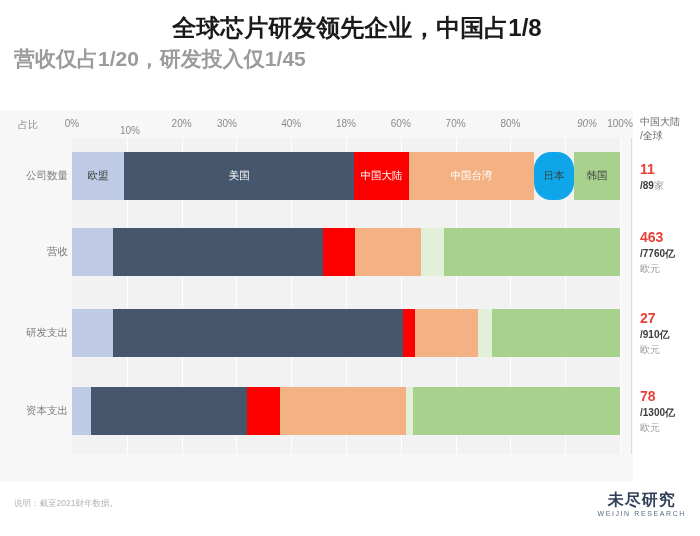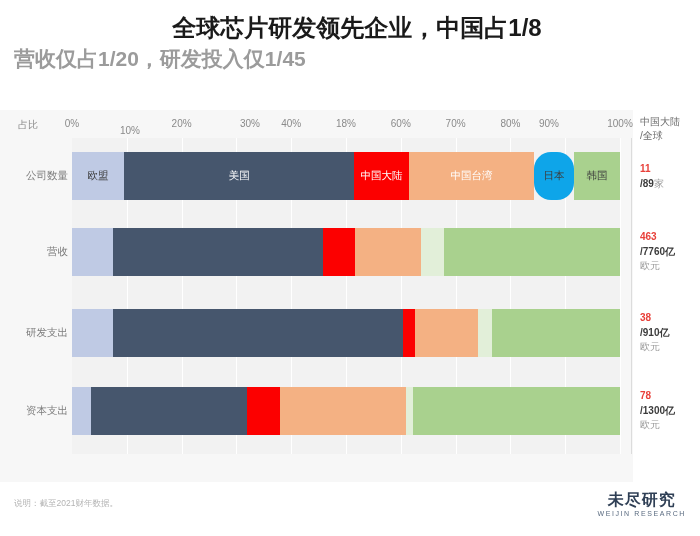--- a/index.html
+++ b/index.html
@@ -73,21 +73,21 @@
     overflow:hidden;
   }
   .seg-label {
     font-size:10.5px; white-space:nowrap; font-weight:normal;
   }
   .row-value {
     position:absolute; left:640px; top:50%;
     transform:translateY(-50%);
     font-size:10px; line-height:1.45; white-space:nowrap;
   }
-  .rv-num { color:#e8403a; font-weight:bold; font-size:10px; }
+  .rv-num { color:#e8403a; font-weight:bold; font-size:14px; }
   .rv-den { color:#3c3c3c; font-weight:bold; }
   .rv-unit { color:#9a9a9a; font-weight:normal; }
 
   
   #footer {
     position:absolute; left:14px; top:497px;
     font-size:8.5px; color:#b4b4b4; line-height:1.55;
     white-space:nowrap;
   }
   #logo {
@@ -122,33 +122,33 @@
     <div>/全球</div>
   </div>
   <div id="right-divider"></div>
 
   <div id="ticks-and-grid">
       <div class="axis-tick-label" style="left: 72px;">0%</div>
       <div class="axis-tick-label" style="left: 130px; margin-top: 7px;">10%</div>
       <div class="gridline" style="left: 126.8px;"></div>
       <div class="axis-tick-label" style="left: 181.6px;">20%</div>
       <div class="gridline" style="left: 181.6px;"></div>
-      <div class="axis-tick-label" style="left: 250px; text-align: right;">30%</div>
+      <div class="axis-tick-label" style="left: 227px; text-align: right;">30%</div>
       <div class="gridline" style="left: 236.4px;"></div>
       <div class="axis-tick-label" style="left: 291.2px;">40%</div>
       <div class="gridline" style="left: 291.2px;"></div>
       <div class="axis-tick-label" style="left: 346px;">18%</div>
       <div class="gridline" style="left: 346px;"></div>
       <div class="axis-tick-label" style="left: 400.8px;">60%</div>
       <div class="gridline" style="left: 400.8px;"></div>
       <div class="axis-tick-label" style="left: 455.6px;">70%</div>
       <div class="gridline" style="left: 455.6px;"></div>
       <div class="axis-tick-label" style="left: 510.4px;">80%</div>
       <div class="gridline" style="left: 510.4px;"></div>
-      <div class="axis-tick-label" style="left: 549px;">90%</div>
+      <div class="axis-tick-label" style="left: 587px; font-style: italic;">90%</div>
       <div class="gridline" style="left: 565.2px;"></div>
       <div class="axis-tick-label" style="left: 620px;">100%</div>
       <div class="gridline" style="left: 620px;"></div>
     </div>
   <div id="rows-container">
       <div class="row" style="top: 42px; height: 48px;">
         <div class="row-label">公司数量</div>
         <div class="bar">
           <div class="seg" title="欧盟" style="left: 0px; width: 52.06px; background: rgb(191, 202, 228);">
             <span class="seg-label" style="color: rgb(60, 60, 60);">欧盟</span>
@@ -194,21 +194,21 @@
         <div class="row-label">研发支出</div>
         <div class="bar">
           <div class="seg" title="欧盟" style="left: 0px; width: 41.1px; background: rgb(191, 202, 228);"></div>
           <div class="seg" title="美国" style="left: 41.1px; width: 289.892px; background: rgb(70, 86, 109);"></div>
           <div class="seg" title="中国大陆" style="left: 330.992px; width: 12.056px; background: rgb(252, 0, 0);"></div>
           <div class="seg" title="中国台湾" style="left: 343.048px; width: 63.02px; background: rgb(244, 177, 131);"></div>
           <div class="seg" title="日本" style="left: 406.068px; width: 14.248px; background: rgb(226, 239, 217);"></div>
           <div class="seg" title="韩国" style="left: 420.316px; width: 127.684px; background: rgb(169, 209, 142);"></div>
         </div>
         <div class="row-value">
-          <div class="rv-num">38</div>
+          <div class="rv-num">27</div>
           <div><span class="rv-den">/910亿</span></div>
           <div class="rv-unit">欧元</div>
         </div>
       </div>
       <div class="row" style="top: 277px; height: 48px;">
         <div class="row-label">资本支出</div>
         <div class="bar">
           <div class="seg" title="欧盟" style="left: 0px; width: 19.18px; background: rgb(191, 202, 228);"></div>
           <div class="seg" title="美国" style="left: 19.18px; width: 156.18px; background: rgb(70, 86, 109);"></div>
           <div class="seg" title="中国大陆" style="left: 175.36px; width: 32.88px; background: rgb(252, 0, 0);"></div>

